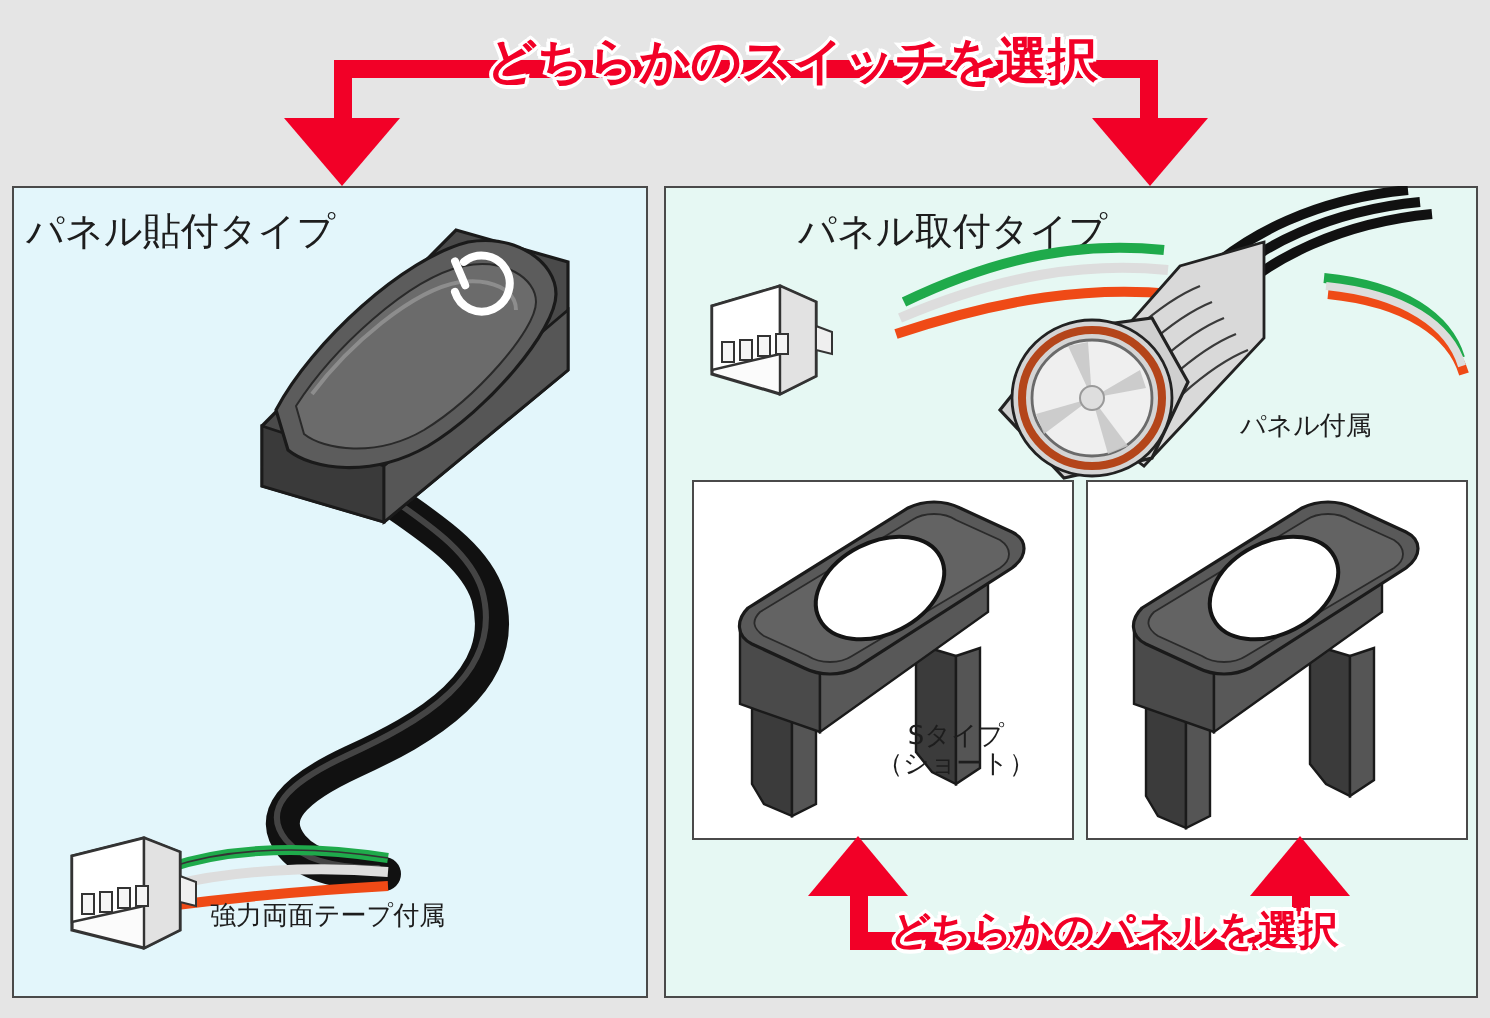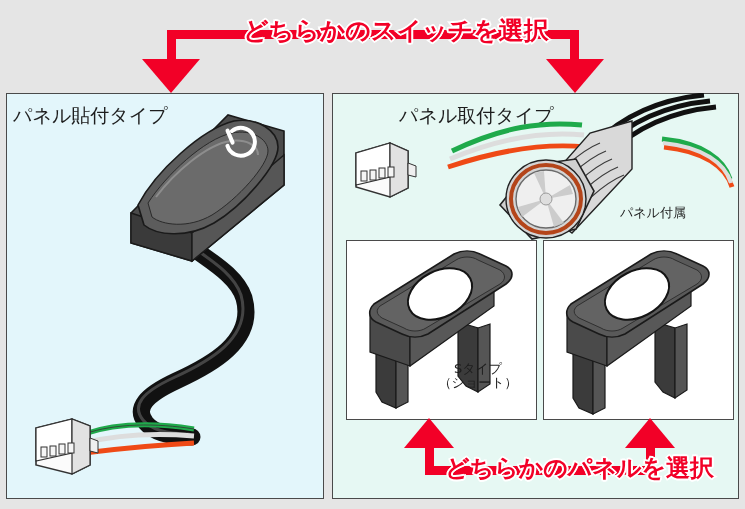--- a/index.html
+++ b/index.html
@@ -143,20 +143,21 @@
                C 262 72, 232 106, 206 122 C 182 136, 156 132, 146 124 Z" fill="#6b6b6b" stroke="#2a2a2a" stroke-width="1"></path>
       <path d="M150 104 C 168 80, 200 52, 224 48 C 240 46, 252 52, 252 62" fill="none" stroke="#8d8d8d" stroke-width="2"></path>
 
       <g transform="translate(216,40) rotate(-23)">
         <path d="M0,14 A 14 14 0 1 0 10,2" fill="none" stroke="#ffffff" stroke-width="4" stroke-linecap="round"></path>
         <line x1="6" y1="0" x2="6" y2="13" stroke="#ffffff" stroke-width="4" stroke-linecap="round"></line>
       </g>
     </g>
   </svg>
 
+  <div class="caption-text" style="left:105px; top:449px;">強力両面テープ付属</div>
 
   <div class="panel panel-right" style="left:332px; top:93px; width:407px; height:406px;"></div>
 
   <div class="panel-title" style="left:352px; top:103px;margin-left:47px;">パネル取付タイプ</div>
 
   <svg class="abs-svg" style="left:332px; top:93px;" width="407" height="160" viewBox="0 0 407 160">
 
     <path d="M120 58 C 170 34, 210 28, 250 32" fill="none" stroke="#1faa4b" stroke-width="5"></path>
     <path d="M118 66 C 170 44, 212 38, 252 42" fill="none" stroke="#dddddd" stroke-width="5"></path>
     <path d="M116 74 C 170 56, 214 50, 254 54" fill="none" stroke="#ef4a16" stroke-width="5"></path>
@@ -250,15 +251,15 @@
              L 78,86 C 72,90 62,90 56,86 L 34,76 C 28,72 28,68 32,64 Z" fill="#636363" stroke="#2a2a2a" stroke-width="0.9"></path>
     <ellipse cx="92" cy="52" rx="34" ry="23" transform="rotate(-27 92 52)" fill="#ffffff" stroke="#141414" stroke-width="2"></ellipse>
   </svg>
 
 
   <div class="red-bar" style="left:425px; top:466px; width:230px; height:9px;"></div>
   <div class="red-bar" style="left:425px; top:446px; width:9px; height:29px;"></div>
   <div class="red-bar" style="left:646px; top:446px; width:9px; height:29px;"></div>
   <div class="red-arrow-up" style="left:404px; top:418px;"></div>
   <div class="red-arrow-up" style="left:625px; top:418px;"></div>
-  <div class="red-caption" style="left:445px; top:452px; font-size:24px;">どちらかのパネルを選択</div>
+  <div class="red-caption" style="left:445px; top:452px; font-size:20px;">どちらかのパネルを選択</div>
 
 </div>
 
 </body></html>

